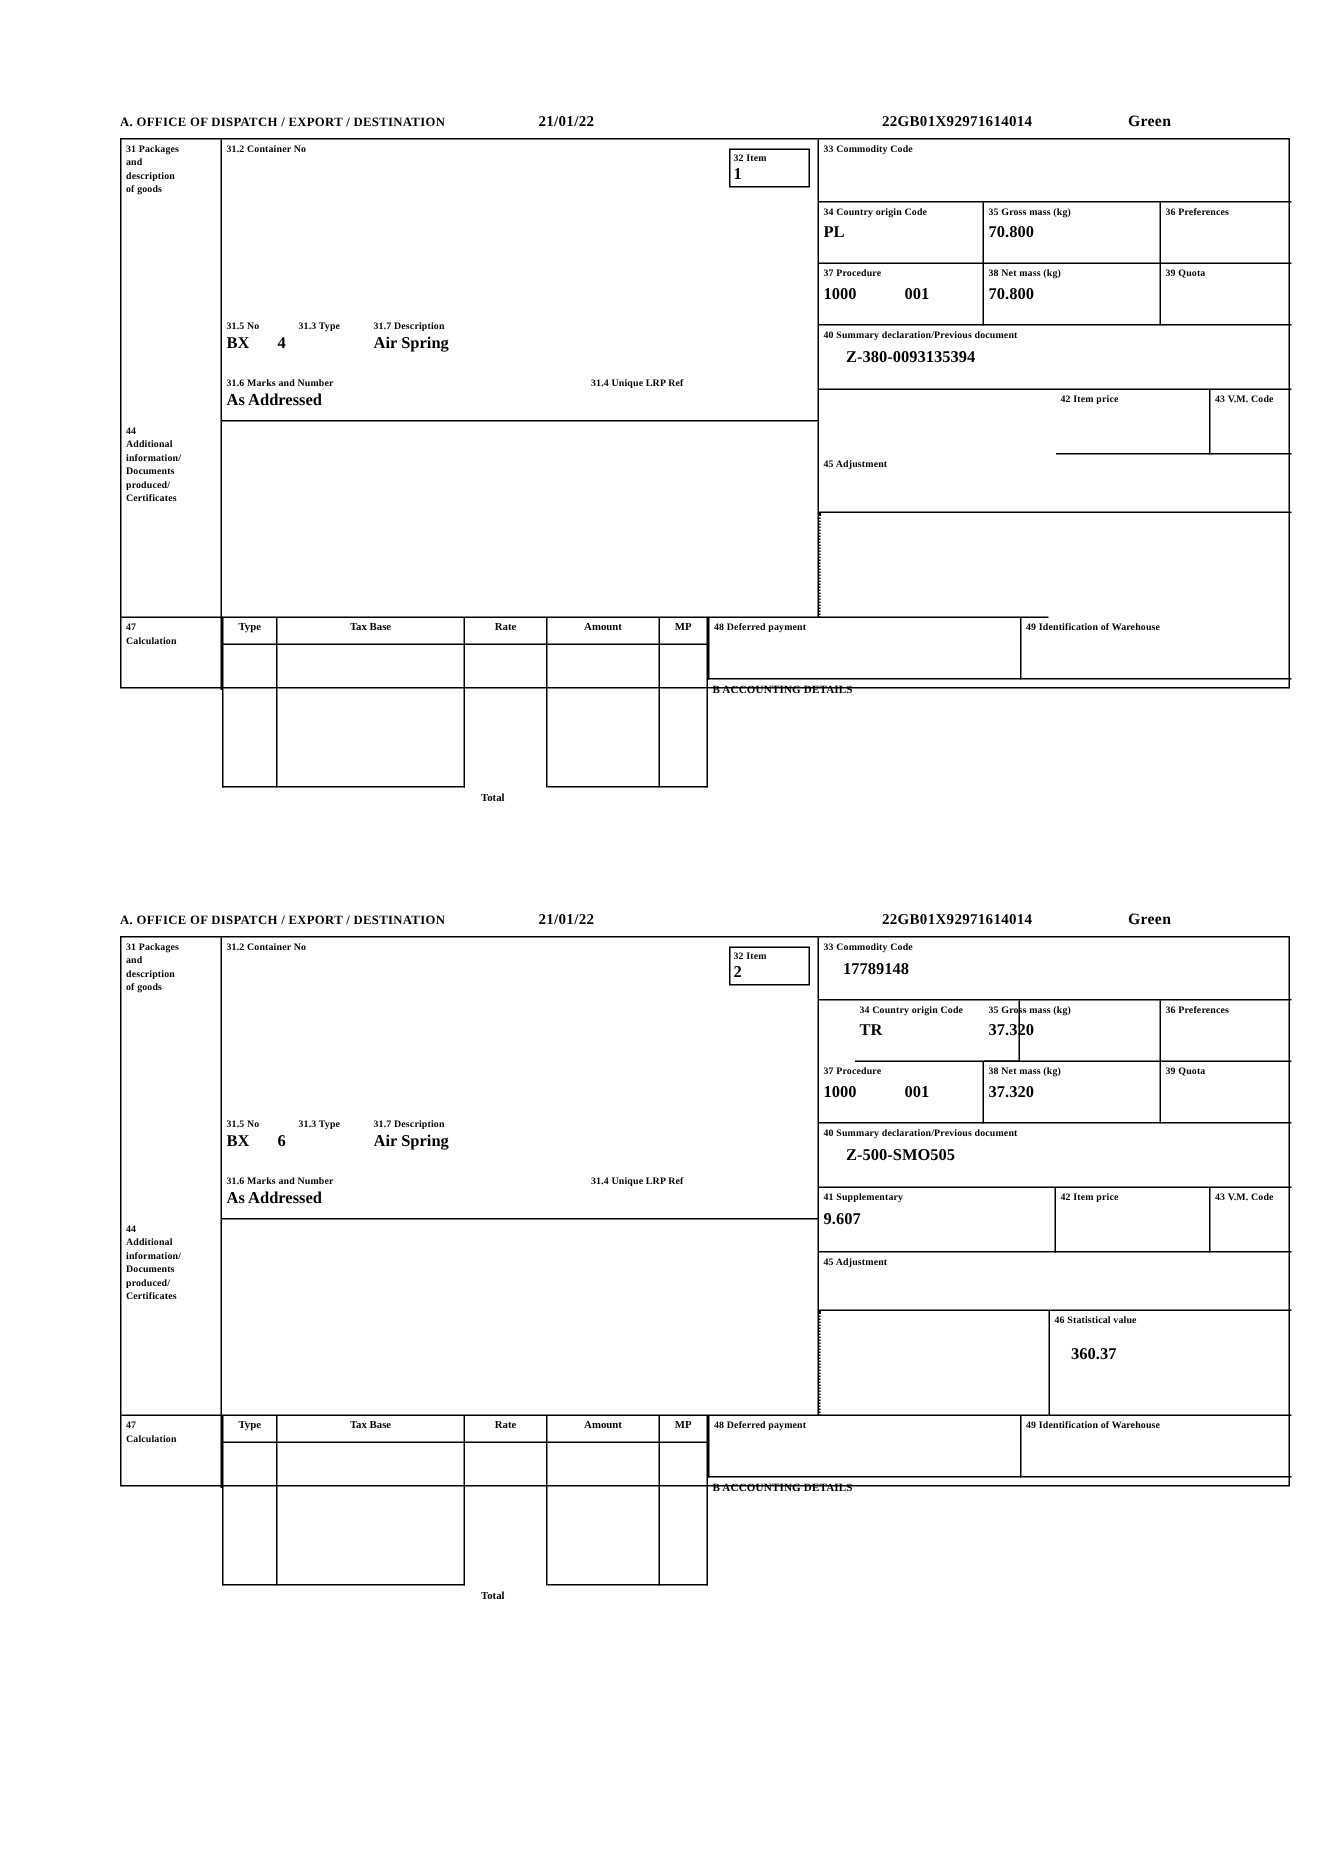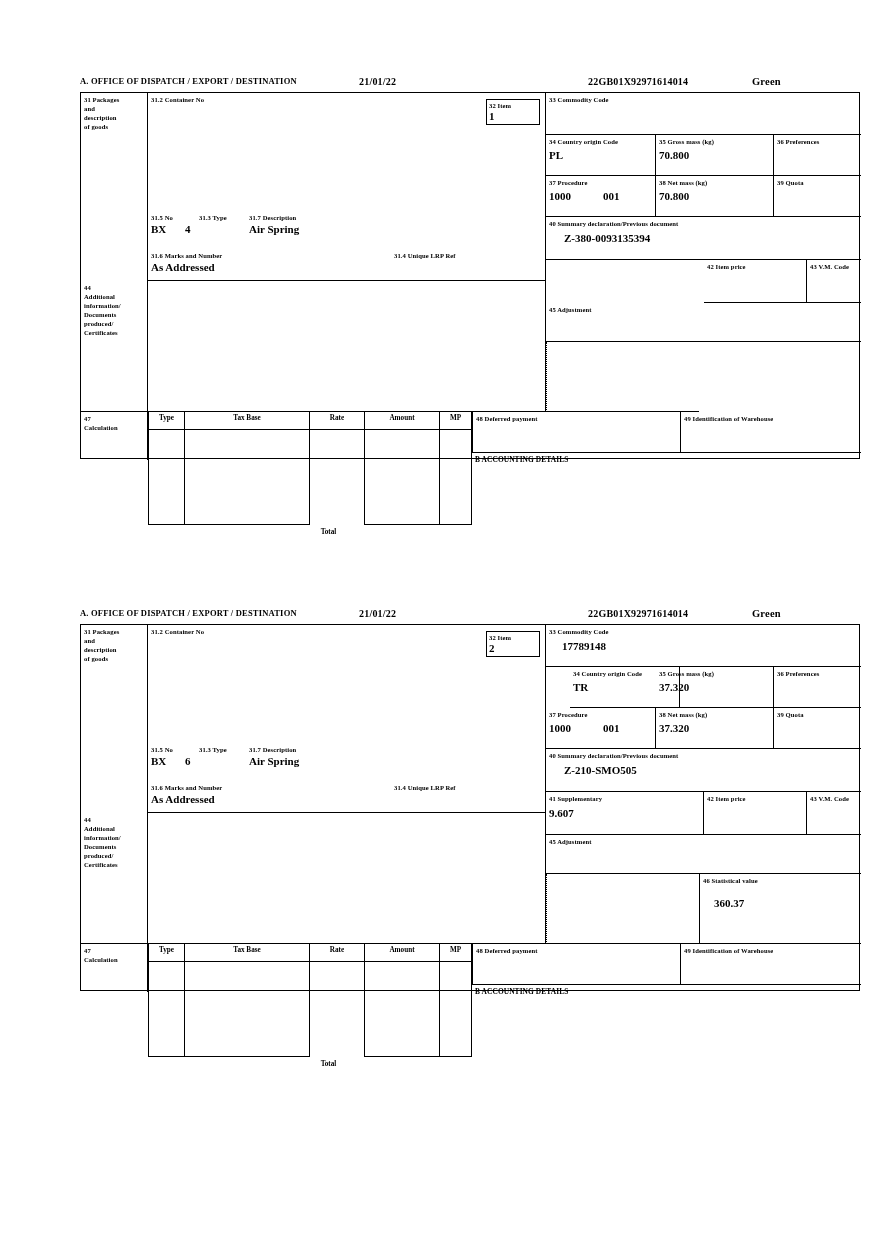--- a/index.html
+++ b/index.html
@@ -360,21 +360,21 @@
         <div class="lbl pad">38 Net mass (kg)</div>
         <div class="val pad" style="padding-top:3px;">37.320</div>
       </div>
       <div class="cell bb" style="left:693px;top:83px;width:87px;height:41px;">
         <div class="lbl pad">39 Quota</div>
         <div class="val pad"></div>
       </div>
 
       <div class="cell bb" style="left:465px;top:124px;width:315px;height:43px;">
         <div class="lbl pad">40 Summary declaration/Previous document</div>
-        <div class="val pad" style="padding-left:18px;padding-top:4px;">Z-210-SMO505</div>
+        <div class="val pad" style="padding-left:18px;padding-top:4px;">Z-500-SMO505</div>
       </div>
 
       <div class="cell bb br" style="left:465px;top:167px;width:158px;height:43px;">
         <div class="lbl pad">41 Supplementary</div>
         <div class="val pad" style="padding-top:4px;">9.607</div>
       </div>
       <div class="cell bb br" style="left:623px;top:167px;width:103px;height:43px;">
         <div class="lbl pad">42 Item price</div>
         <div class="val pad"></div>
       </div>

